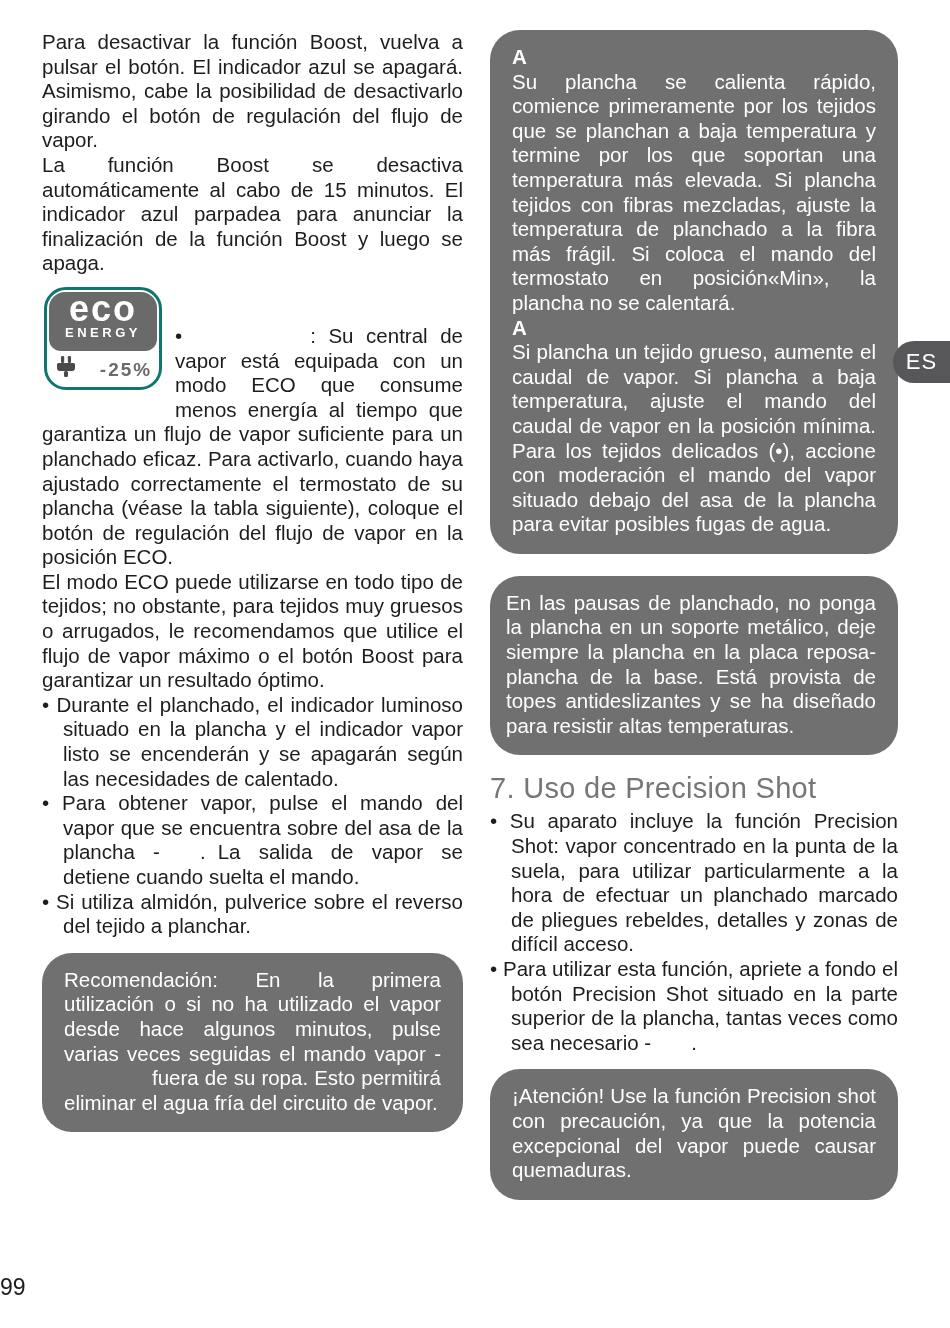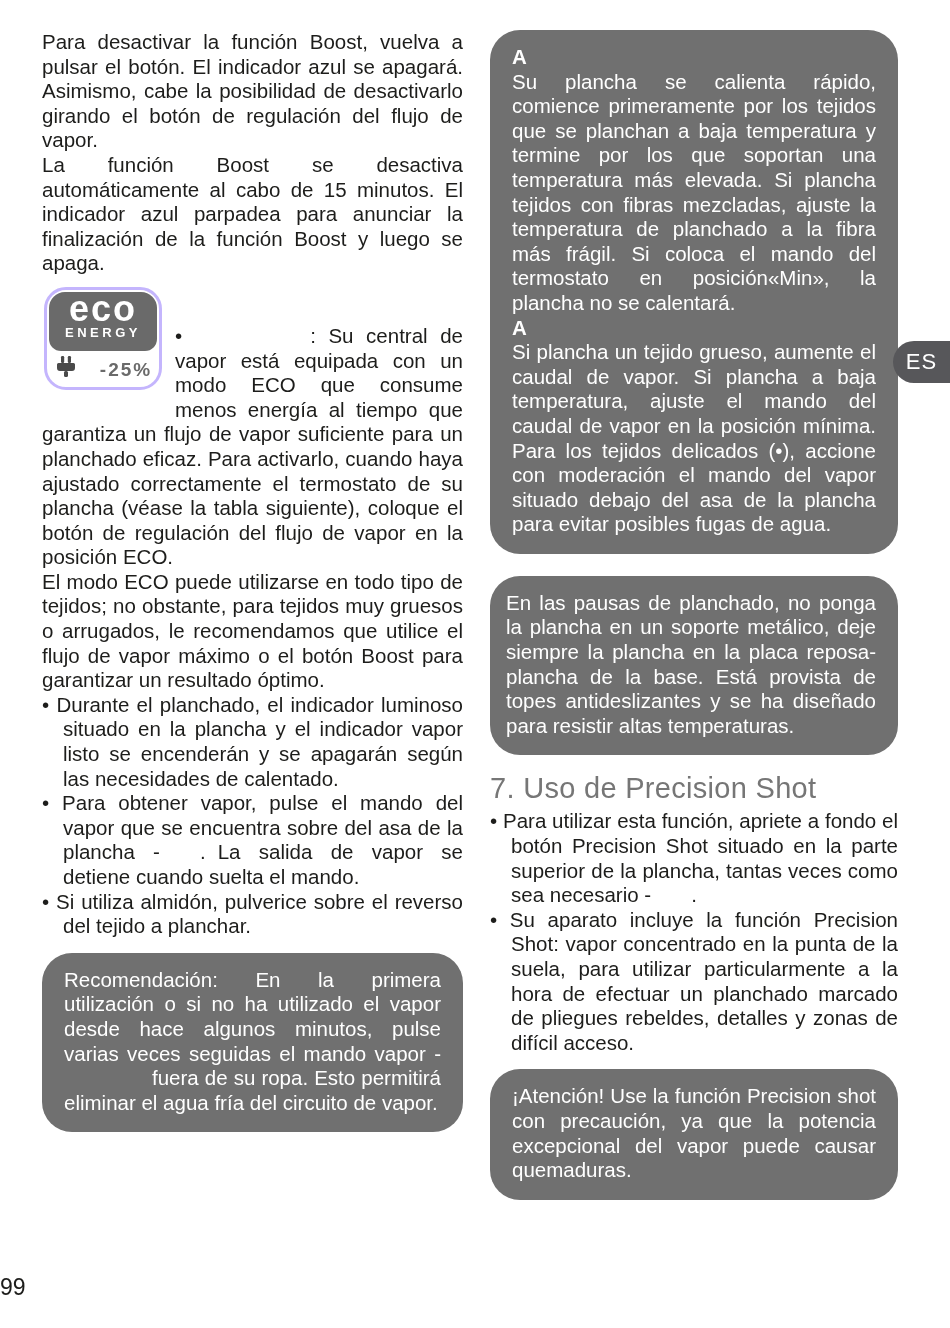--- a/index.html
+++ b/index.html
@@ -22,21 +22,21 @@
     text-align:justify;
     hyphens:auto;
     -webkit-hyphens:auto;
   }
   
   .eco-section{margin-top:11px;}
   .eco-logo{
     float:left;
     width:112px;height:97px;
     margin:0 13px 12px 2px;
-    border:3px solid #c4b5fd;
+    border:3px solid #0f766e;
     border-radius:22px;
     background:#ffffff;
     overflow:hidden;
     box-sizing:content-box;
   }
   .eco-top{
     background:#6a6a6a;
     height:59px;
     margin:2px;
     border-radius:16px 16px 12px 12px;
@@ -173,23 +173,23 @@
       <p class="box-heading">A</p>
       <p>Si plancha un tejido grueso, aumente el caudal de vapor. Si plancha a baja temperatura, ajuste el mando del caudal de vapor en la posición mínima. Para los tejidos delicados (•), accione con moderación el mando del vapor situado debajo del asa de la plancha para evitar posibles fugas de agua.</p>
     </div>
 
     <div class="gray-box mt22">
       <p>En las pausas de planchado, no ponga la plancha en un soporte metálico, deje siempre la plancha en la placa reposa-plancha de la base. Está provista de topes antideslizantes y se ha diseñado para resistir altas temperaturas.</p>
     </div>
 
     <h2 class="section-title">7. Uso de Precision Shot</h2>
 
+    <p class="bullet"><span class="marker">•</span> <span>Su aparato incluye la función Precision Shot: vapor concentrado en la punta de la suela, para utilizar particularmente a la hora de efectuar un planchado marcado de pliegues rebeldes, detalles y zonas de difícil acceso.</span></p>
+
     <p class="bullet"><span class="marker">•</span> <span>Para utilizar esta función, apriete a fondo el botón  Precision Shot situado en la parte superior de la plancha, tantas veces como sea necesario -</span><span class="gap-md"></span><span>.</span></p>
-
-    <p class="bullet"><span class="marker">•</span> <span>Su aparato incluye la función Precision Shot: vapor concentrado en la punta de la suela, para utilizar particularmente a la hora de efectuar un planchado marcado de pliegues rebeldes, detalles y zonas de difícil acceso.</span></p>
 
     <div class="gray-box mt14">
       <p>¡Atención! Use  la  función Precision shot con precaución, ya que la potencia excepcional del vapor puede causar quemaduras.</p>
     </div>
 
   </div>
 
   <div class="lang-tab">ES</div>
 
   <div class="page-number">99</div>

